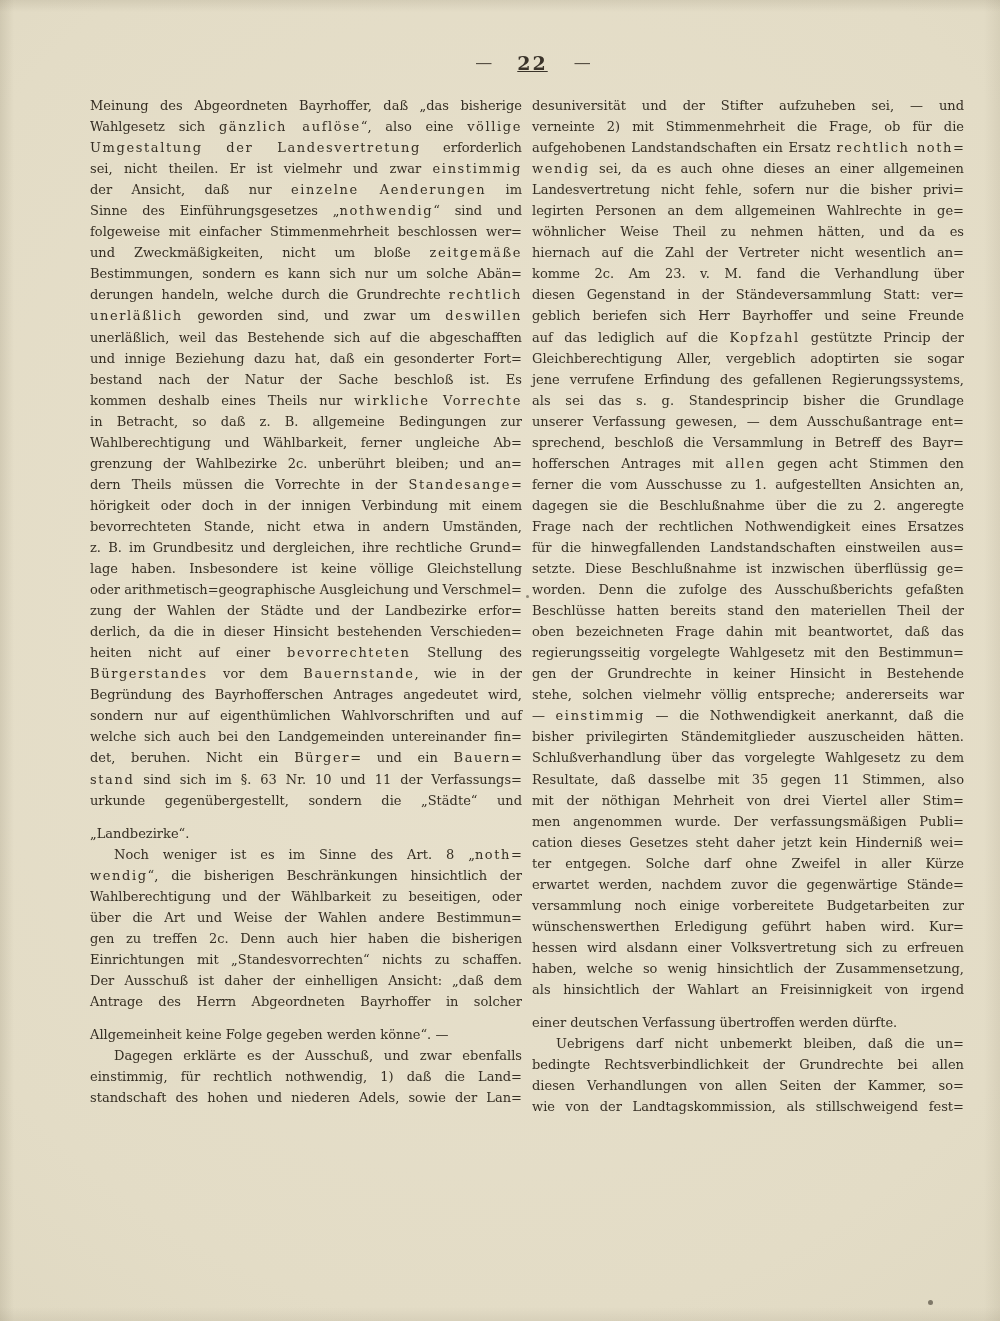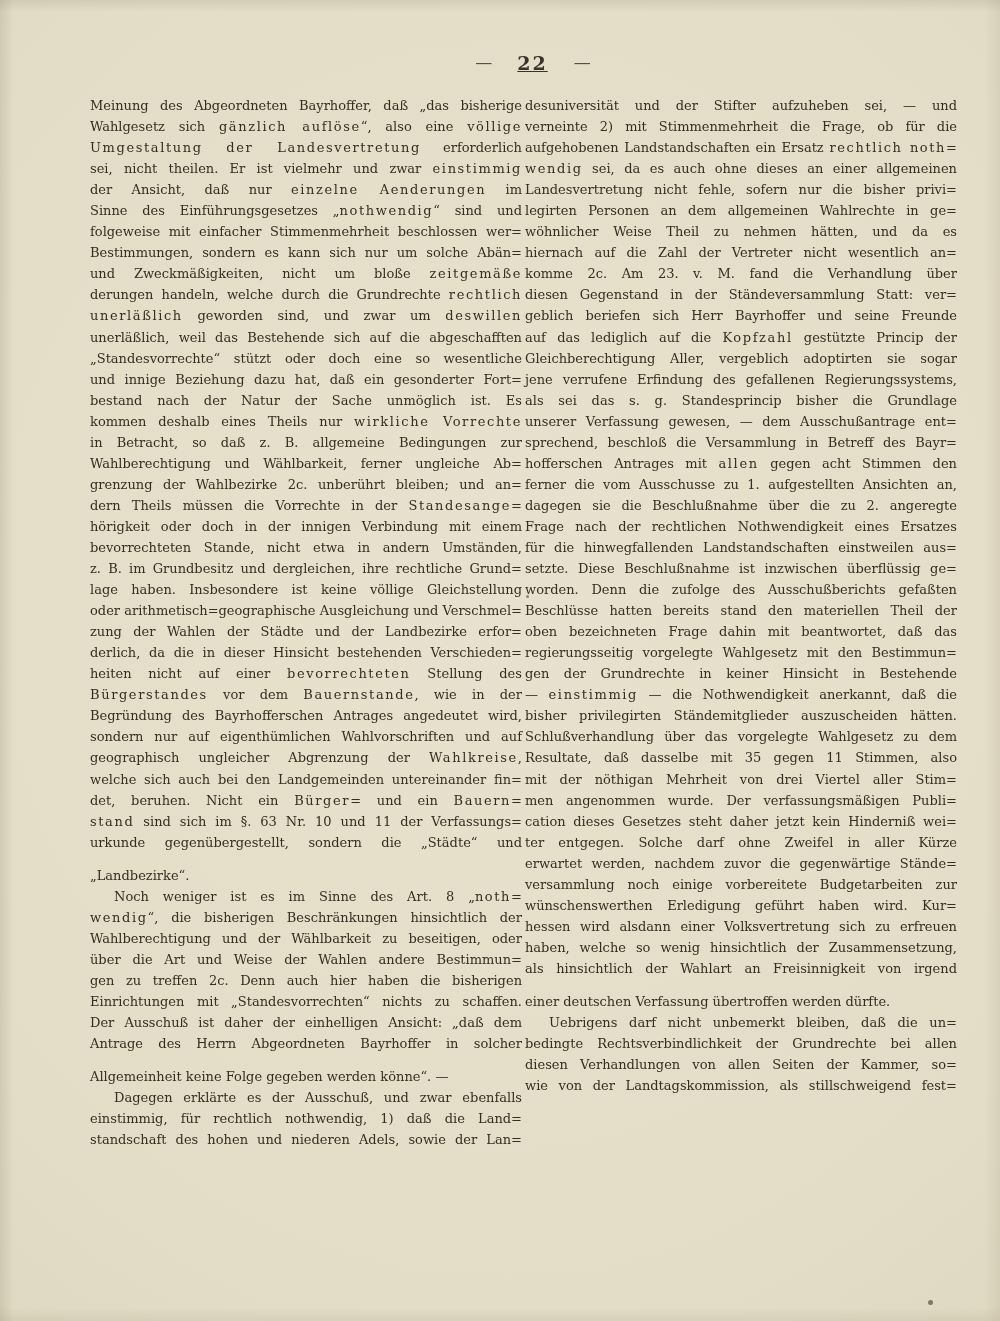--- a/index.html
+++ b/index.html
@@ -21,21 +21,21 @@
     font-size:19px;font-weight:bold;color:#3a332a;
   }
   .page-header .dash{
     font-weight:normal;color:#514a3e;
     position:relative;top:-2px;
     margin:0 26px;font-size:17px;letter-spacing:-1px;
   }
   .page-header .num{letter-spacing:2px;text-decoration:underline;}
   .columns{
     position:absolute;top:95px;left:90px;width:885px;
-    display:flex;gap:3px;
+    display:flex;gap:10px;
   }
   .col{width:432px;box-sizing:border-box;}
   .line{
     font-size:13px;
     line-height:21.05px;height:21.05px;
     text-align:justify;text-align-last:justify;
     white-space:nowrap;
     box-sizing:border-box;
     color:#352e23;
   }
@@ -57,45 +57,43 @@
 
 <div class="columns">
   <div class="col" id="col-left">
       <div class="line">Meinung des Abgeordneten Bayrhoffer, daß „das bisherige</div>
       <div class="line">Wahlgesetz sich <span class="sperr">gänzlich auflöse</span>“, also eine <span class="sperr">völlige</span></div>
       <div class="line"><span class="sperr">Umgestaltung der Landesvertretung</span> erforderlich</div>
       <div class="line">sei, nicht theilen. Er ist vielmehr und zwar <span class="sperr">einstimmig</span></div>
       <div class="line">der Ansicht, daß nur <span class="sperr">einzelne Aenderungen</span> im</div>
       <div class="line">Sinne des Einführungsgesetzes „<span class="sperr">nothwendig</span>“ sind und</div>
       <div class="line">folgeweise mit einfacher Stimmenmehrheit beschlossen wer=</div>
+      <div class="line">und Zweckmäßigkeiten, nicht um bloße <span class="sperr">zeitgemäße</span></div>
       <div class="line">Bestimmungen, sondern es kann sich nur um solche Abän=</div>
-      <div class="line">und Zweckmäßigkeiten, nicht um bloße <span class="sperr">zeitgemäße</span></div>
       <div class="line">derungen handeln, welche durch die Grundrechte <span class="sperr">rechtlich</span></div>
       <div class="line"><span class="sperr">unerläßlich</span> geworden sind, und zwar um <span class="sperr">deswillen</span></div>
       <div class="line">unerläßlich, weil das Bestehende sich auf die abgeschafften</div>
-      <div class="line">„Standesvorrechte“ stützt oder doch eine so wesentliche</div>
       <div class="line">und innige Beziehung dazu hat, daß ein gesonderter Fort=</div>
-      <div class="line">bestand nach der Natur der Sache unmöglich ist. Es</div>
+      <div class="line">bestand nach der Natur der Sache beschloß ist. Es</div>
       <div class="line">kommen deshalb eines Theils nur <span class="sperr">wirkliche Vorrechte</span></div>
       <div class="line">in Betracht, so daß z. B. allgemeine Bedingungen zur</div>
       <div class="line">Wahlberechtigung und Wählbarkeit, ferner ungleiche Ab=</div>
       <div class="line">grenzung der Wahlbezirke 2c. unberührt bleiben; und an=</div>
       <div class="line">dern Theils müssen die Vorrechte in der <span class="sperr">Standesange</span>=</div>
       <div class="line">hörigkeit oder doch in der innigen Verbindung mit einem</div>
       <div class="line">bevorrechteten Stande, nicht etwa in andern Umständen,</div>
       <div class="line">z. B. im Grundbesitz und dergleichen, ihre rechtliche Grund=</div>
       <div class="line">lage haben. Insbesondere ist keine völlige Gleichstellung</div>
       <div class="line">oder arithmetisch=geographische Ausgleichung und Verschmel=</div>
       <div class="line">zung der Wahlen der Städte und der Landbezirke erfor=</div>
       <div class="line">derlich, da die in dieser Hinsicht bestehenden Verschieden=</div>
       <div class="line">heiten nicht auf einer <span class="sperr">bevorrechteten</span> Stellung des</div>
       <div class="line"><span class="sperr">Bürgerstandes</span> vor dem <span class="sperr">Bauernstande</span>, wie in der</div>
       <div class="line">Begründung des Bayrhofferschen Antrages angedeutet wird,</div>
       <div class="line">sondern nur auf eigenthümlichen Wahlvorschriften und auf</div>
-      <div class="line">geographisch ungleicher Abgrenzung der <span class="sperr">Wahlkreise</span>,</div>
       <div class="line">welche sich auch bei den Landgemeinden untereinander fin=</div>
       <div class="line">det, beruhen. Nicht ein <span class="sperr">Bürger</span>= und ein <span class="sperr">Bauern</span>=</div>
       <div class="line"><span class="sperr">stand</span> sind sich im §. 63 Nr. 10 und 11 der Verfassungs=</div>
       <div class="line">urkunde gegenübergestellt, sondern die „Städte“ und</div>
       <div class="line pend">„Landbezirke“.</div>
       <div class="line indent">Noch weniger ist es im Sinne des Art. 8 „<span class="sperr">noth</span>=</div>
       <div class="line"><span class="sperr">wendig</span>“, die bisherigen Beschränkungen hinsichtlich der</div>
       <div class="line">Wahlberechtigung und der Wählbarkeit zu beseitigen, oder</div>
       <div class="line">über die Art und Weise der Wahlen andere Bestimmun=</div>
       <div class="line">gen zu treffen 2c. Denn auch hier haben die bisherigen</div>
@@ -129,20 +127,21 @@
       <div class="line">ferner die vom Ausschusse zu 1. aufgestellten Ansichten an,</div>
       <div class="line">dagegen sie die Beschlußnahme über die zu 2. angeregte</div>
       <div class="line">Frage nach der rechtlichen Nothwendigkeit eines Ersatzes</div>
       <div class="line">für die hinwegfallenden Landstandschaften einstweilen aus=</div>
       <div class="line">setzte. Diese Beschlußnahme ist inzwischen überflüssig ge=</div>
       <div class="line">worden. Denn die zufolge des Ausschußberichts gefaßten</div>
       <div class="line">Beschlüsse hatten bereits stand den materiellen Theil der</div>
       <div class="line">oben bezeichneten Frage dahin mit beantwortet, daß das</div>
       <div class="line">regierungsseitig vorgelegte Wahlgesetz mit den Bestimmun=</div>
       <div class="line">gen der Grundrechte in keiner Hinsicht in Bestehende</div>
+      <div class="line">stehe, solchen vielmehr völlig entspreche; andererseits war</div>
       <div class="line">— <span class="sperr">einstimmig</span> — die Nothwendigkeit anerkannt, daß die</div>
       <div class="line">bisher privilegirten Ständemitglieder auszuscheiden hätten.</div>
       <div class="line">Schlußverhandlung über das vorgelegte Wahlgesetz zu dem</div>
       <div class="line">Resultate, daß dasselbe mit 35 gegen 11 Stimmen, also</div>
       <div class="line">mit der nöthigan Mehrheit von drei Viertel aller Stim=</div>
       <div class="line">men angenommen wurde. Der verfassungsmäßigen Publi=</div>
       <div class="line">cation dieses Gesetzes steht daher jetzt kein Hinderniß wei=</div>
       <div class="line">ter entgegen. Solche darf ohne Zweifel in aller Kürze</div>
       <div class="line">erwartet werden, nachdem zuvor die gegenwärtige Stände=</div>
       <div class="line">versammlung noch einige vorbereitete Budgetarbeiten zur</div>

